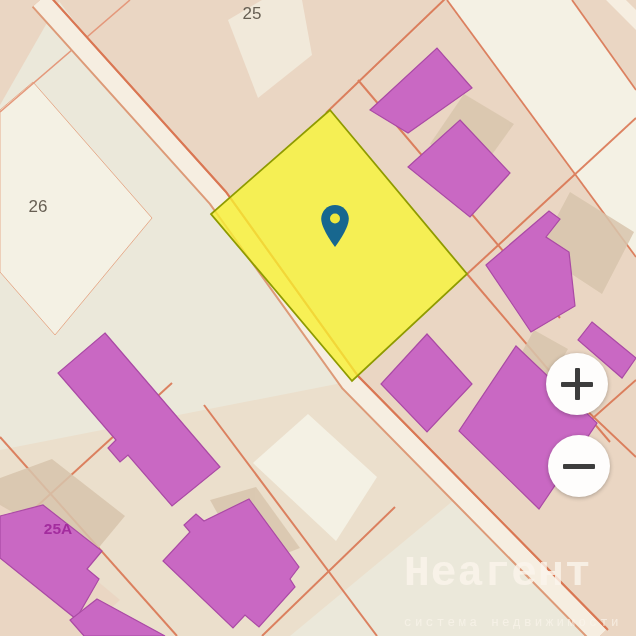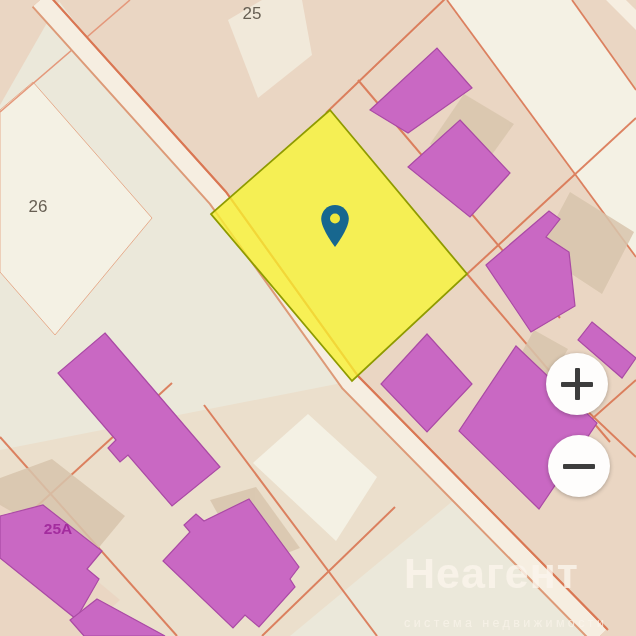--- a/index.html
+++ b/index.html
@@ -26,21 +26,21 @@
   }
   .zoom-btn .bar-h,.zoom-btn .bar-v{
     position:absolute;background:var(--btn-glyph);border-radius:1px;
   }
   .bar-h{width:32px;height:5px;left:15px;top:28.5px;}
   .bar-v{width:5px;height:32px;left:28.5px;top:15px;}
   #zoom-in{left:546px;top:353px;}
   #zoom-out{left:548px;top:435px;}
   #watermark{
     position:absolute;left:404px;top:552px;pointer-events:none;
-    color:var(--wm);opacity:.82;line-height:1;white-space:nowrap;
+    color:var(--wm);opacity:.82;line-height:1;white-space:nowrap;font-family:Liberation Mono, monospace;
   }
   #wm-brand{font-size:43px;font-weight:bold;letter-spacing:1px;}
   #wm-tagline{font-size:12.5px;letter-spacing:3.4px;margin-top:22px;opacity:.85;}
   text{font-family:"Liberation Sans",sans-serif;}
   .plabel{fill:var(--label-gray);font-size:17px;}
   .plabel-m{fill:var(--label-magenta);font-size:15.5px;font-weight:bold;}
 </style>
 </head>
 <body>
 

